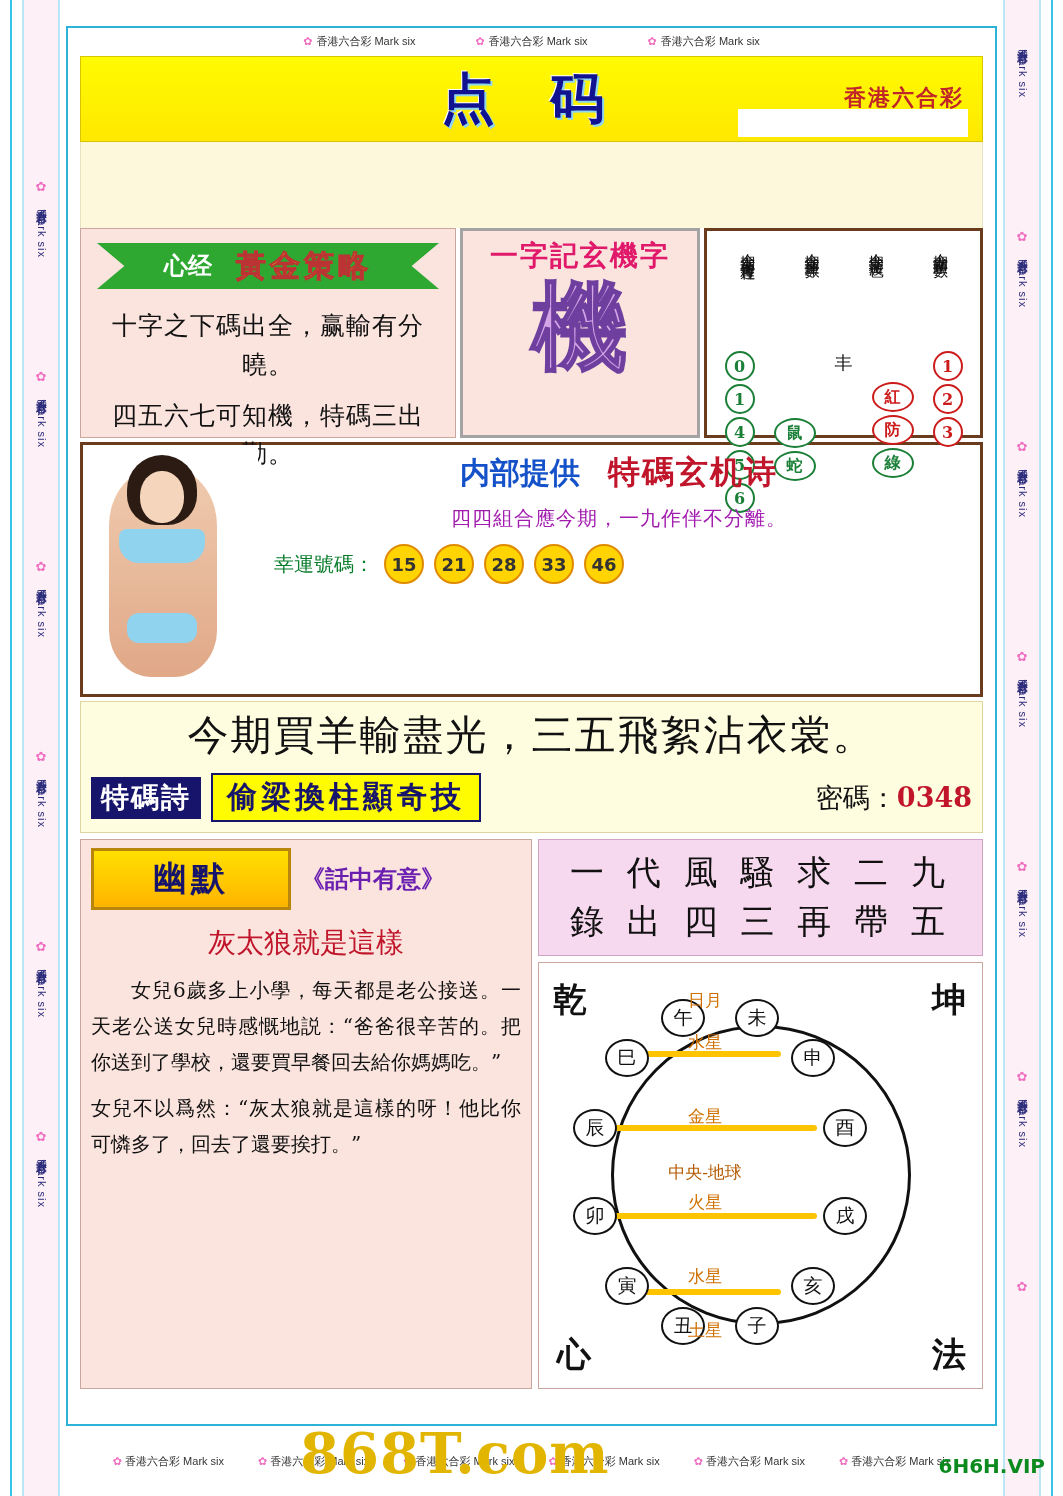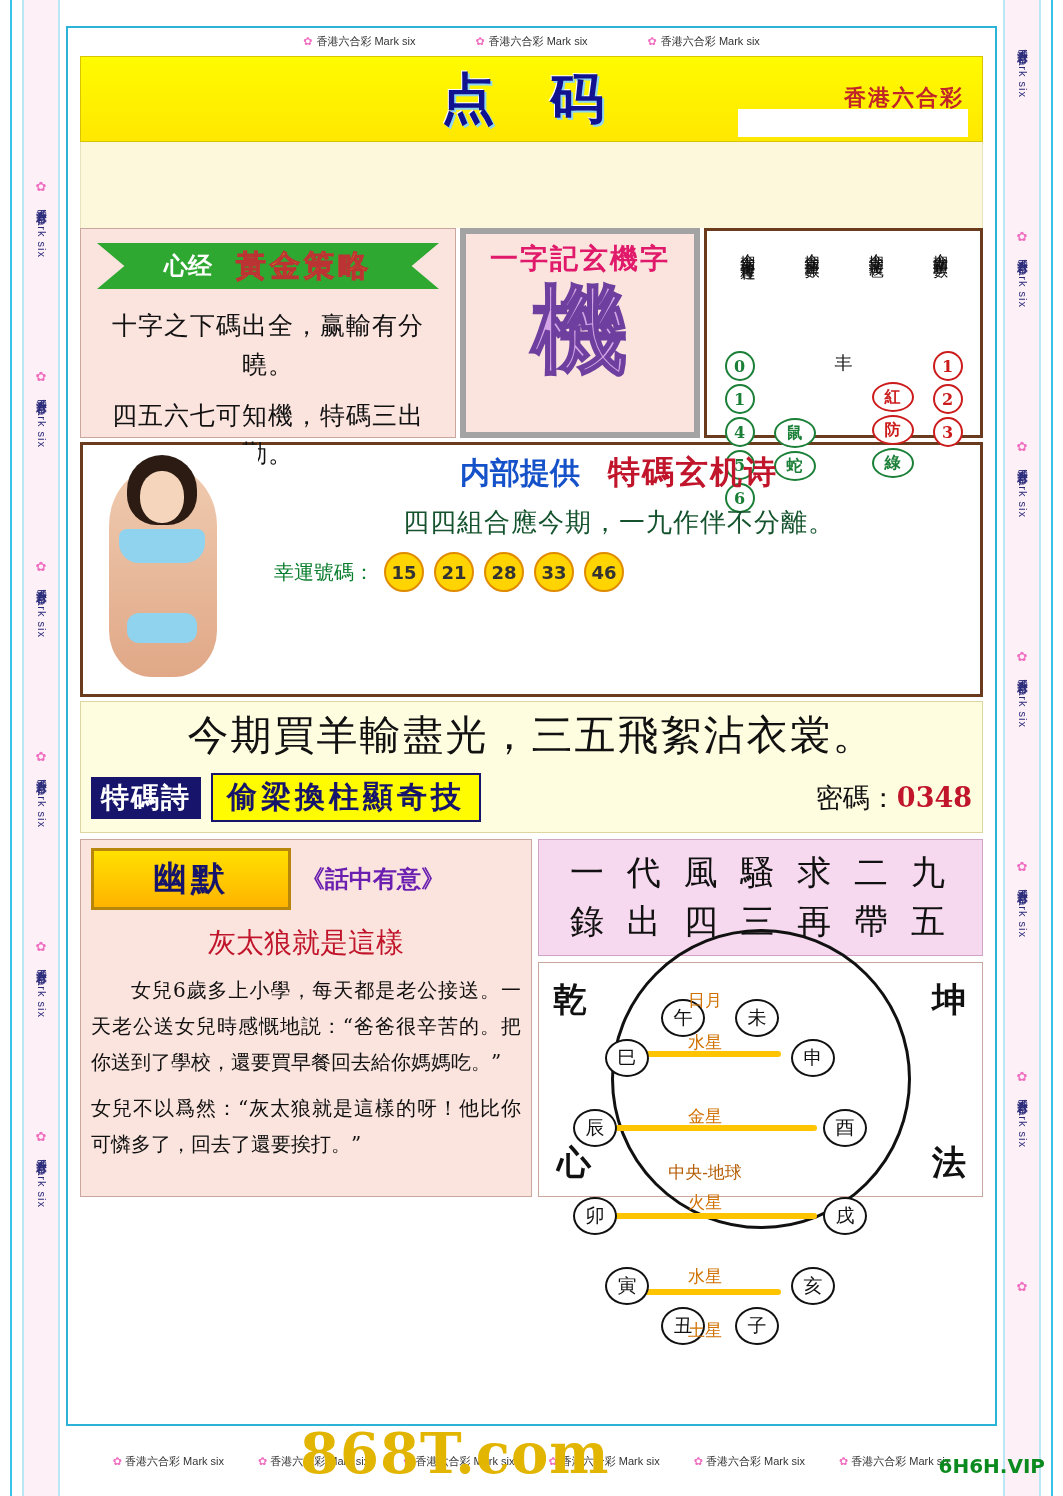--- a/index.html
+++ b/index.html
@@ -101,21 +101,21 @@
     position:relative; z-index:2; font-size:30px; font-weight:bold;
     color:#f5d400; -webkit-text-stroke:1px #b33; font-family:"DejaVu Serif", serif;
     letter-spacing:4px;
   }
   .verse {
     font-family:"DejaVu Serif", serif; font-size:25px; color:#111;
     line-height:1.55; margin-top:12px; text-align:center; letter-spacing:1px;
   }
 
   .box-yizi {
-    flex:0 0 240px; background:#fbe4de; border:6px solid #a3a3a3;
+    flex:0 0 240px; background:#fbe4de; border:3px solid #a3a3a3;
     display:flex; flex-direction:column; align-items:center; padding-top:6px;
   }
   .box-yizi .hd {
     font-family:"DejaVu Serif", serif; font-size:28px; font-weight:bold;
     color:#e0196a; letter-spacing:2px;
   }
   .box-yizi .bigchar {
     font-family:"DejaVu Serif", serif; font-size:96px; font-weight:bold;
     color:#d3a5e6; -webkit-text-stroke:2px #6f3fa0;
     line-height:1.05; margin-top:2px;
@@ -178,21 +178,21 @@
   .poembox { flex:1 1 auto; padding:6px 10px; }
   .poembox .hdline { display:flex; align-items:center; justify-content:center; gap:28px; }
   .poembox .h1 {
     font-family:"DejaVu Serif", serif; font-size:30px; font-weight:bold; color:#1552c9;
   }
   .poembox .h2 {
     font-family:"DejaVu Serif", serif; font-size:32px; font-weight:bold; color:#c0152a;
     letter-spacing:2px;
   }
   .poembox .pline {
-    font-family:"DejaVu Serif", serif; font-size:26px; color:#14532d;
+    font-family:"DejaVu Serif", serif; font-size:20px; color:#a21caf;
     text-align:center; margin-top:10px; letter-spacing:1px;
   }
   .lucky { display:flex; align-items:center; gap:10px; margin-top:12px; padding-left:6px; }
   .lucky .lbl { font-family:Liberation Sans, sans-serif; font-size:20px; color:#0a7d2c; }
   .lucky .num {
     width:40px; height:40px; border-radius:50%;
     background:#ffd400; border:2px solid #e08a00;
     display:flex; align-items:center; justify-content:center;
     font-size:18px; font-weight:bold; color:#333; font-family:"DejaVu Sans", sans-serif;
   }
@@ -211,21 +211,21 @@
     font-size:28px; font-weight:bold; padding:2px 10px; letter-spacing:2px;
   }
   .poemyellow {
     background:#fffb00; border:2px solid #16146b;
     font-family:"DejaVu Serif", serif; font-size:30px; font-weight:bold;
     color:#16146b; padding:2px 14px; letter-spacing:4px;
   }
   .mima { margin-left:auto; font-family:"DejaVu Serif", serif; font-size:27px; color:#111; }
   .mima b { color:#c0152a; font-weight:bold; }
 
-  .row4 { display:flex; margin:6px 12px 16px 12px; gap:6px; height:358px; }
+  .row4 { display:flex; margin:6px 12px 16px 12px; gap:6px; height:550px; }
   .humor {
     flex:0 0 452px; background:#fbe4de; border:1px solid #c9a79f; padding:8px 10px;
   }
   .humor .hdrow { display:flex; align-items:center; gap:10px; }
   .humor .logo {
     width:200px; height:62px; background:linear-gradient(#ffe000,#ffb400);
     border:3px solid #b8860b; display:flex; align-items:center; justify-content:center;
     font-family:"DejaVu Serif", serif; font-size:34px; font-weight:bold; color:#16146b;
     letter-spacing:4px;
   }

